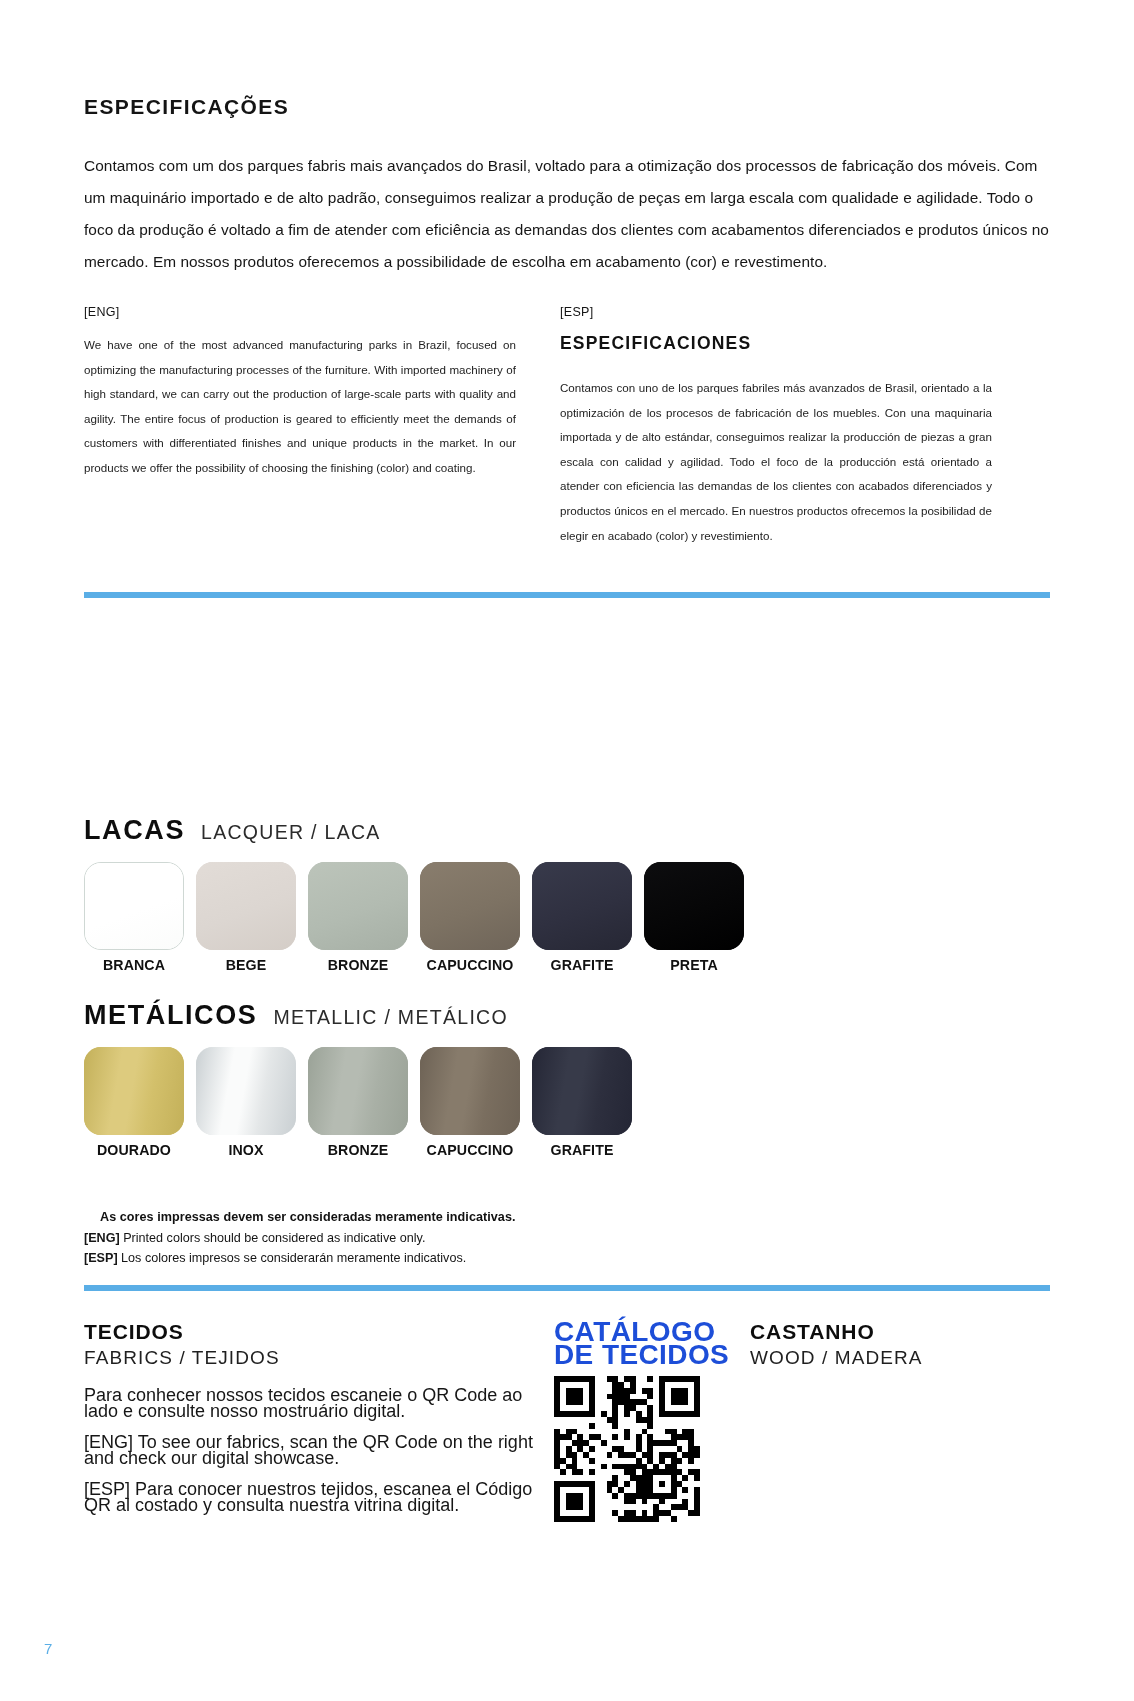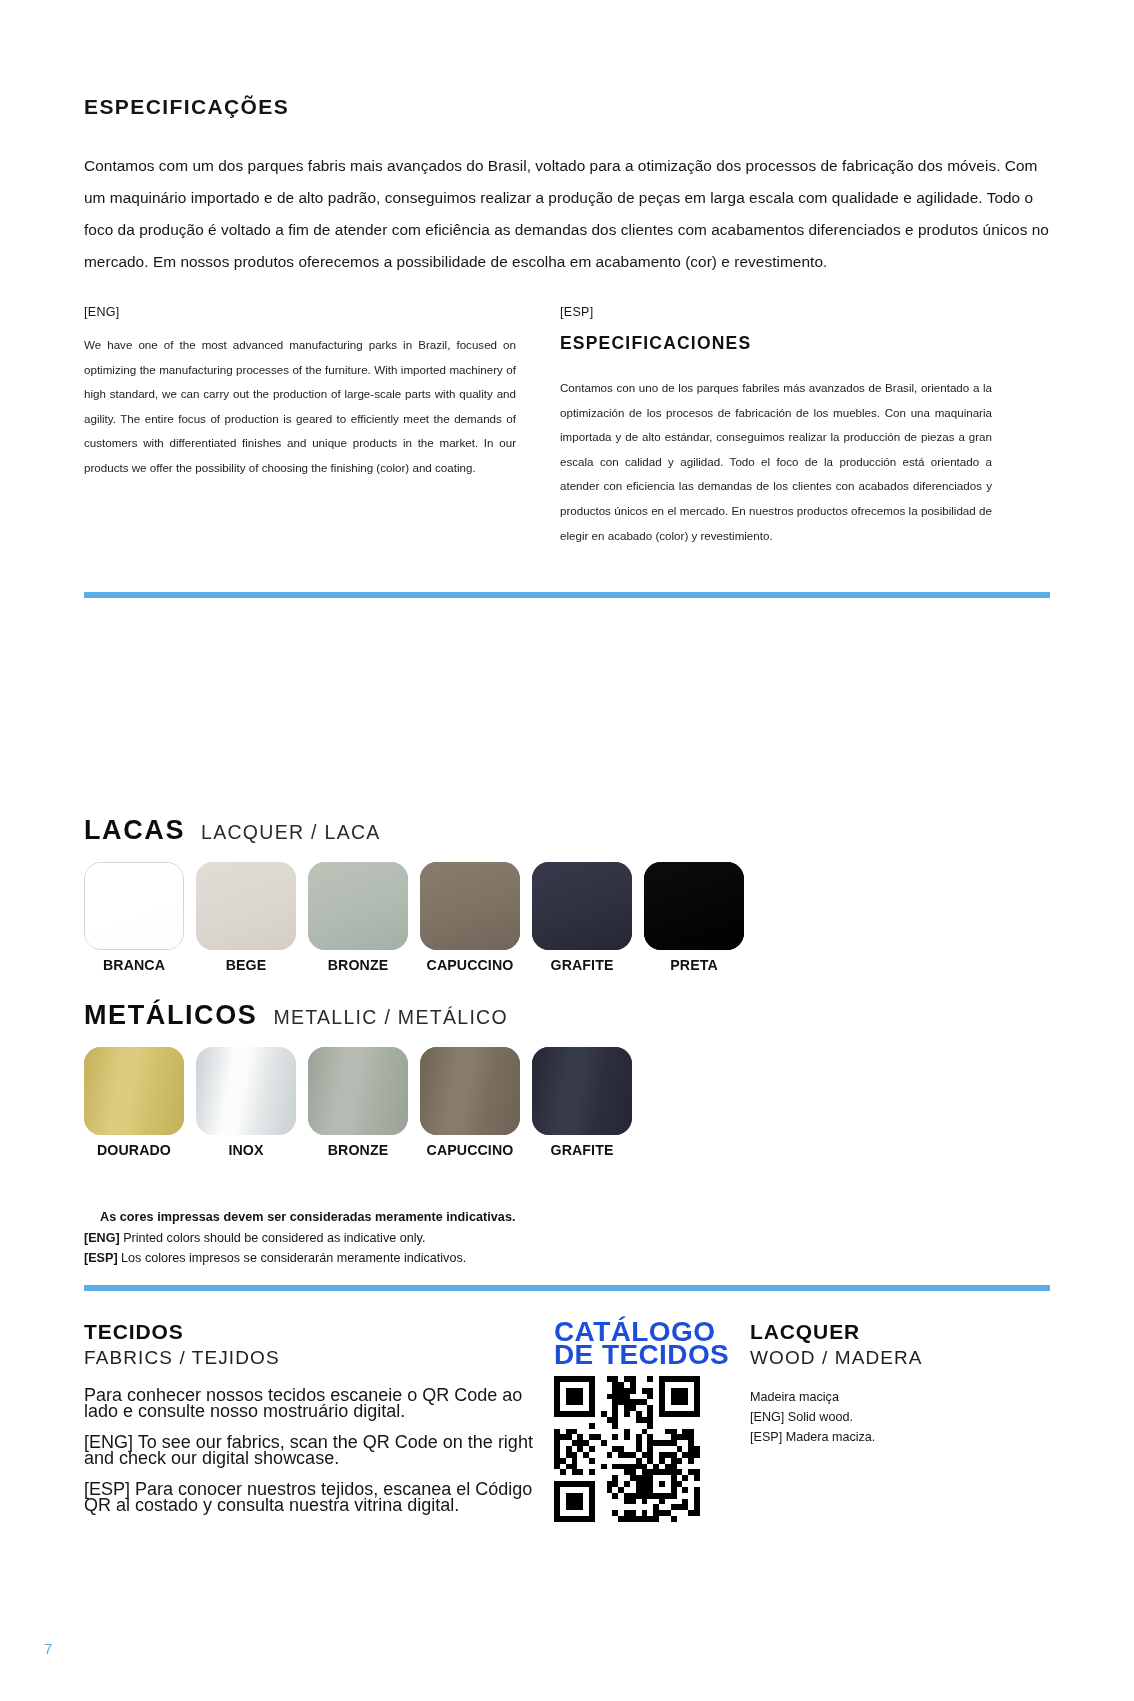--- a/index.html
+++ b/index.html
@@ -972,26 +972,21 @@
             <i style="background: rgb(255, 255, 255);"></i>
             <i></i>
             <i style="background: rgb(255, 255, 255);"></i>
             <i style="background: rgb(255, 255, 255);"></i>
             <i style="background: rgb(255, 255, 255);"></i>
             <i style="background: rgb(255, 255, 255);"></i>
           </div>
       </div>
 
       <div class="foot-col-wood">
-        <h3 class="foot-title">LACQUER</h3>
+        <h3 class="foot-title">CASTANHO</h3>
         <p class="foot-sub">WOOD / MADERA</p>
-        <div style="margin-top:17px;">
-          <p class="foot-p-wood">Madeira maciça</p>
-          <p class="foot-p-wood">[ENG] Solid wood.</p>
-          <p class="foot-p-wood">[ESP] Madera maciza.</p>
-        </div>
       </div>
 
     </div>
   </div>
 
   <div class="page-number">7</div>
 </div>
 
 </body></html>

